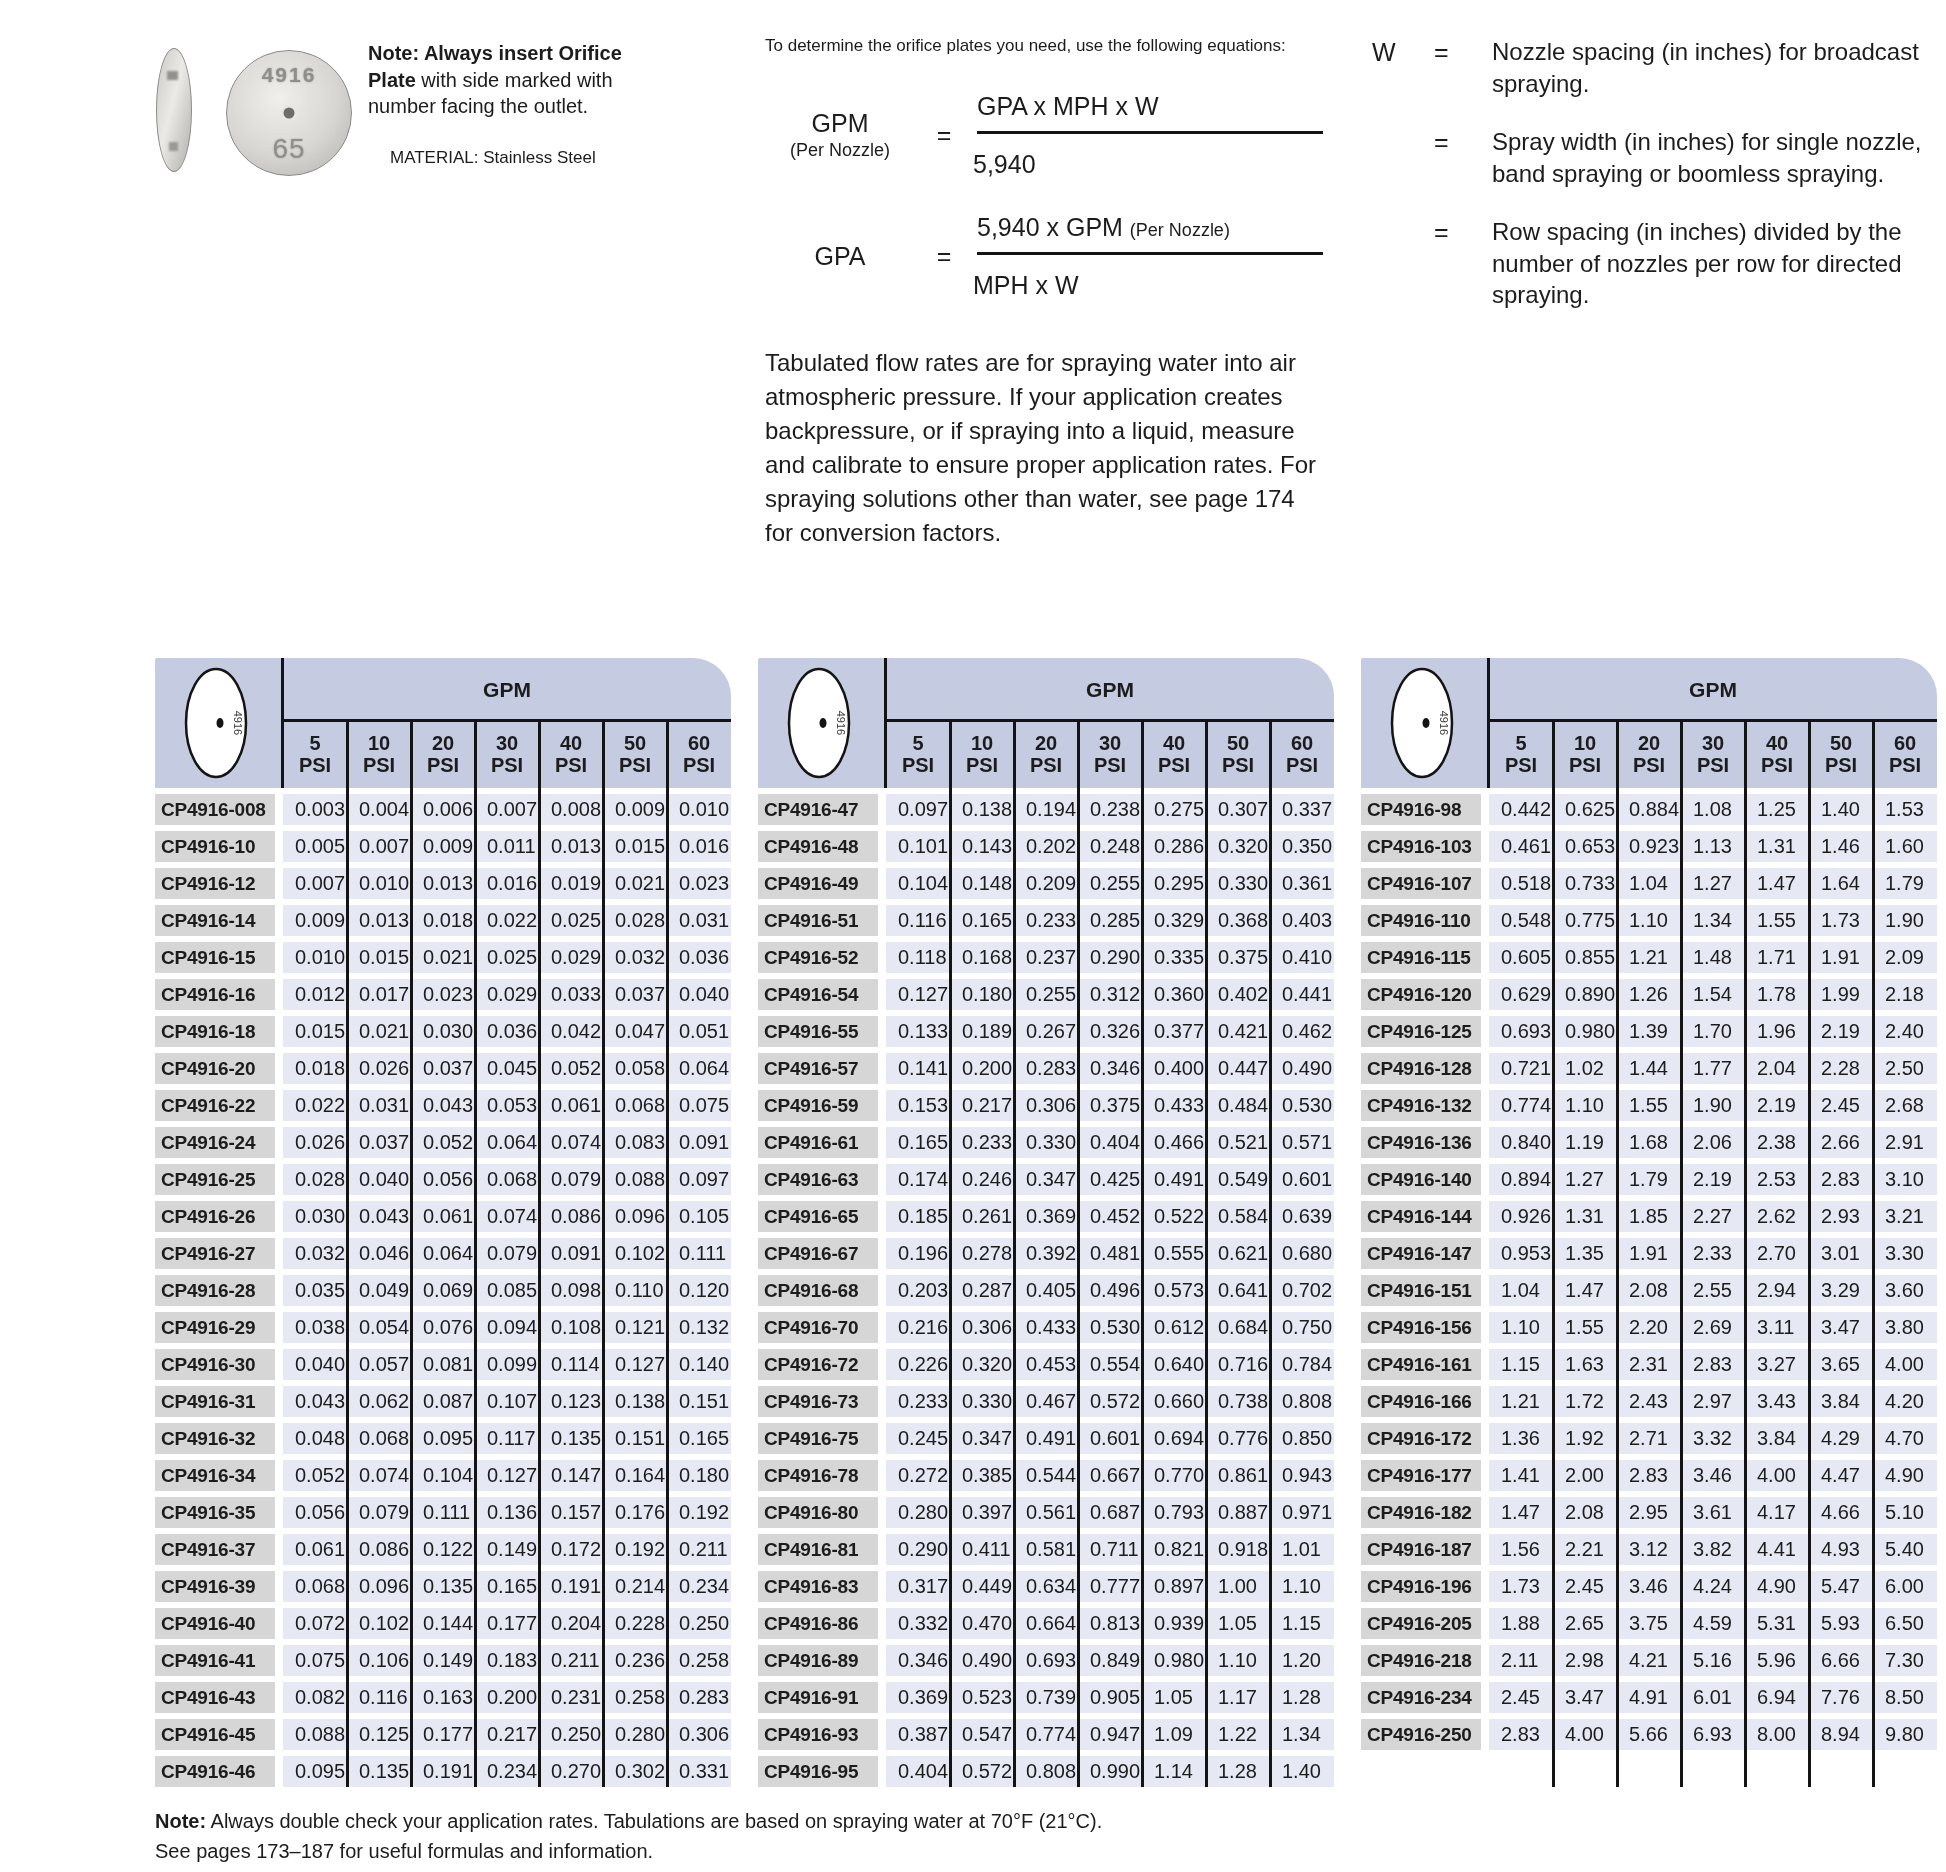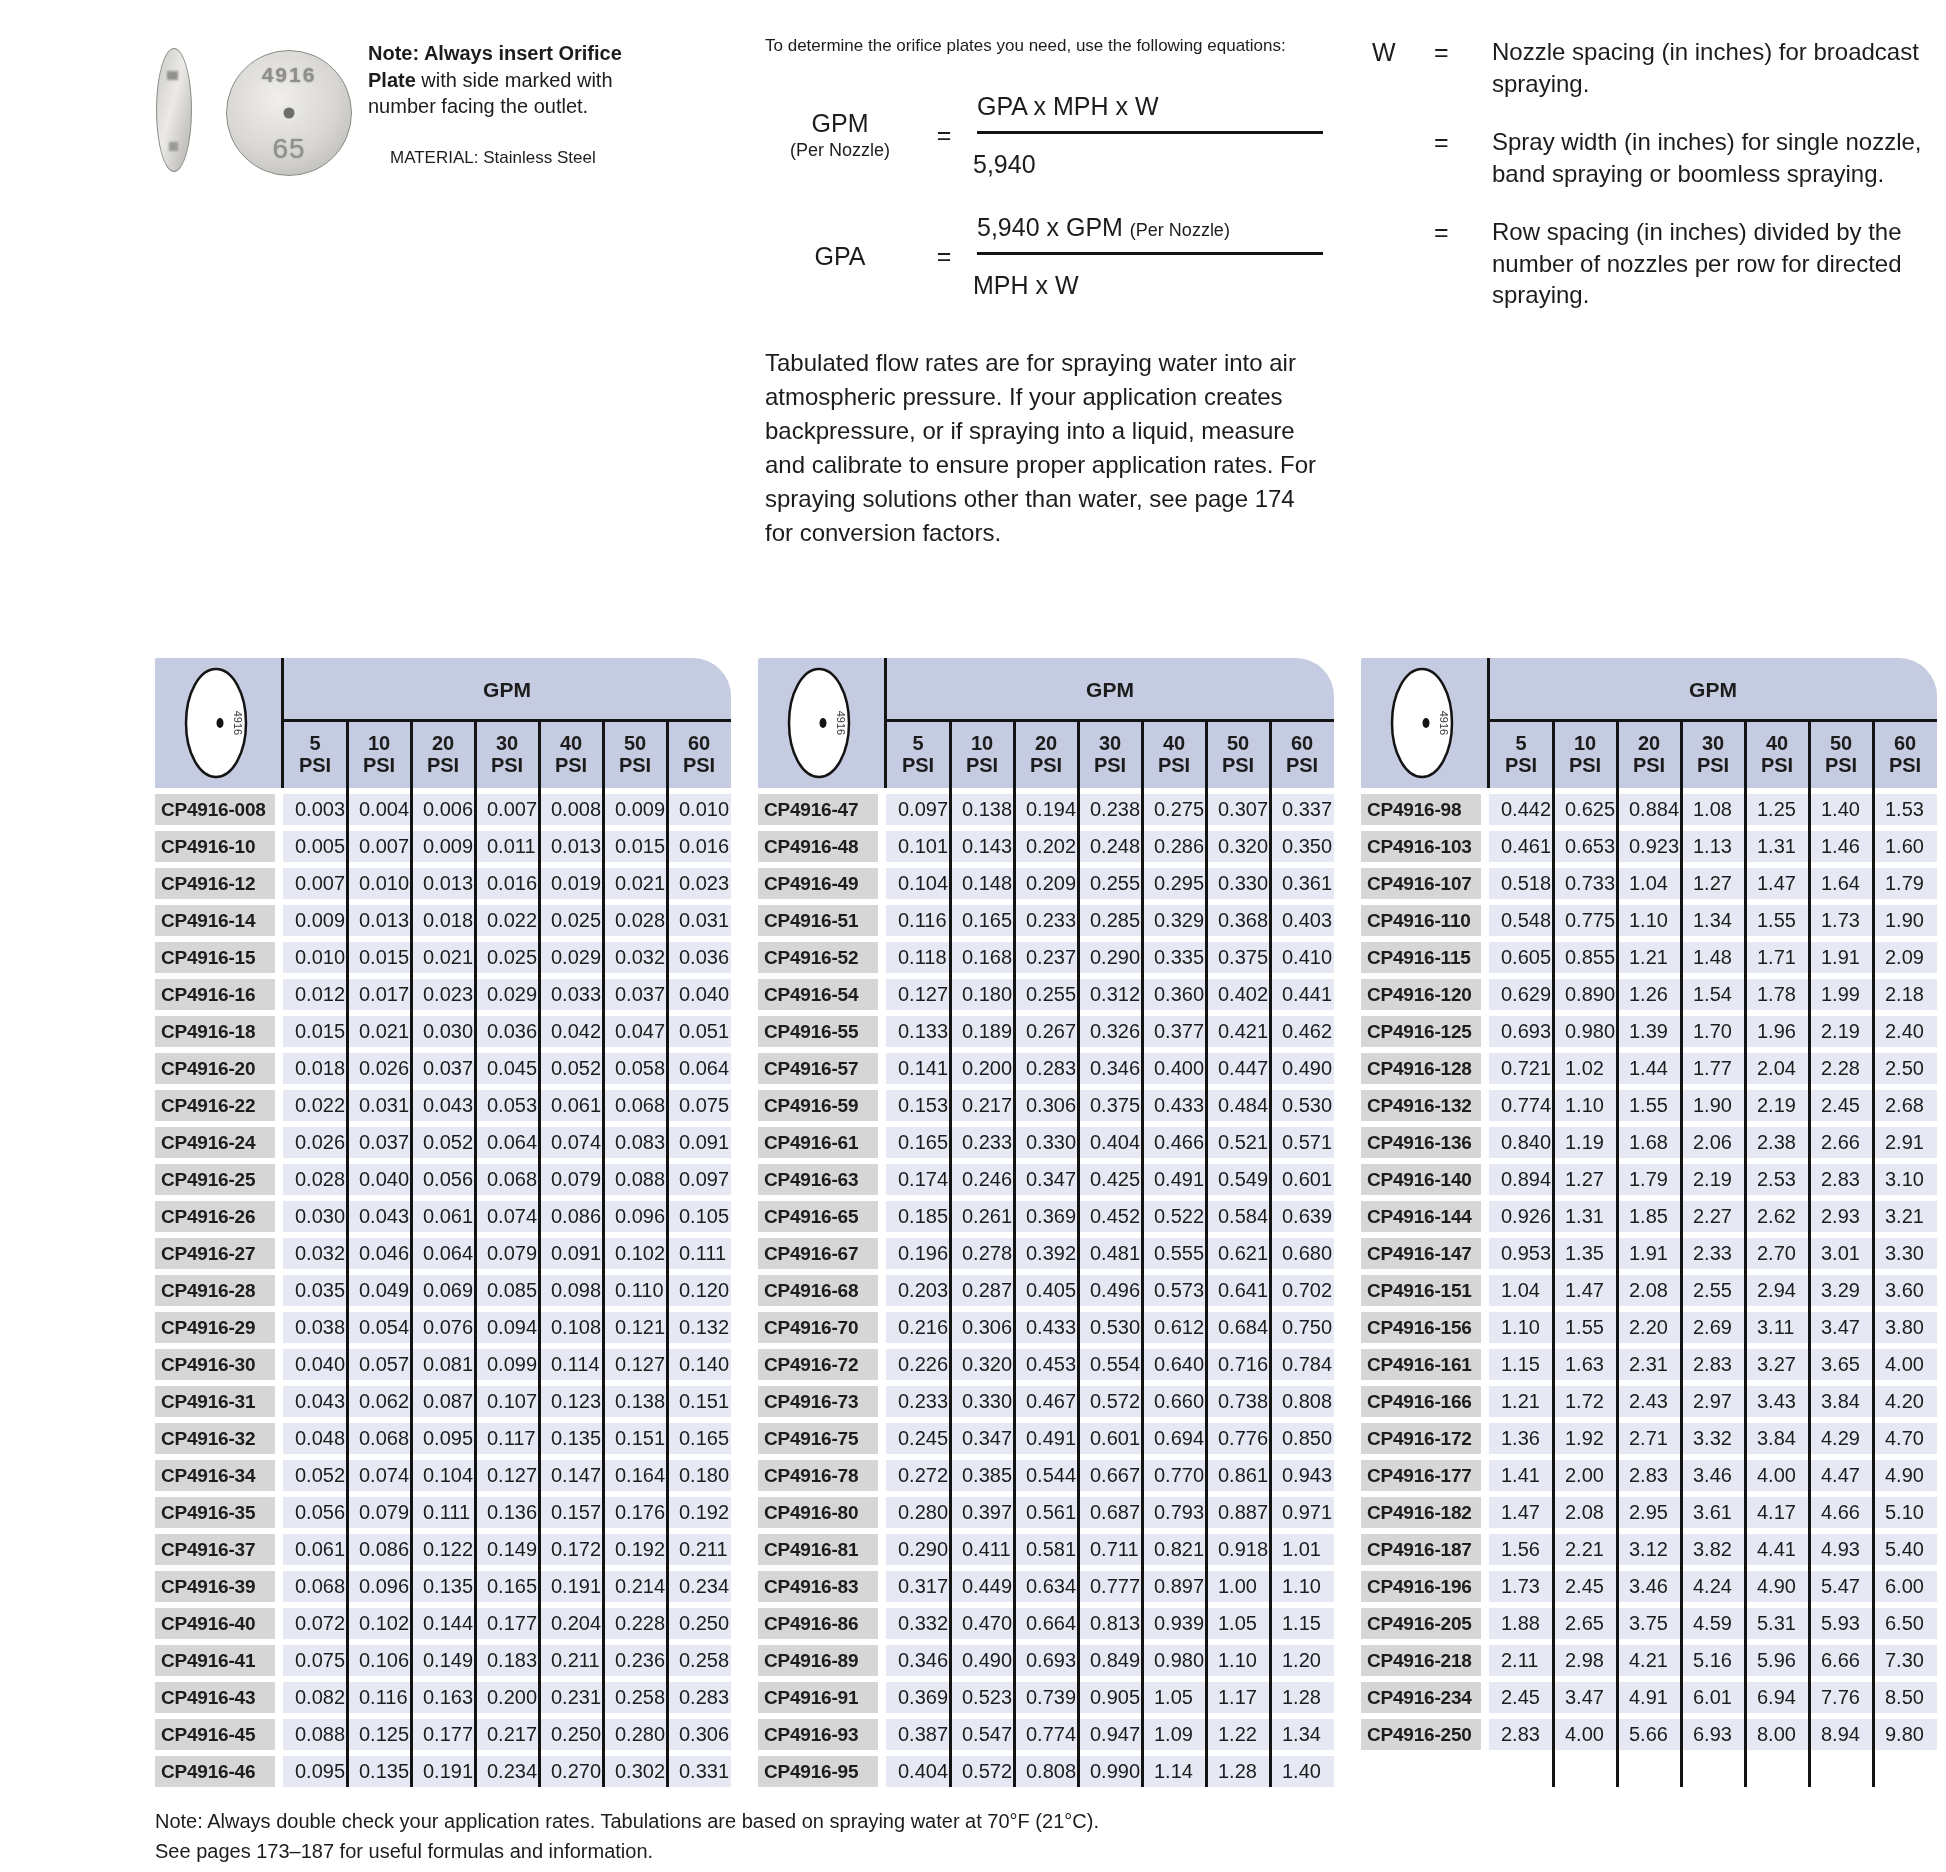--- a/index.html
+++ b/index.html
@@ -60,21 +60,21 @@
   .part-cell{width:120px;margin-right:8px;background:#d6d6d6;font-weight:bold;font-size:19px;
     display:flex;align-items:center;padding-left:6px;box-sizing:border-box;letter-spacing:-0.2px;}
   .val-cell{width:64px;background:#e6e9f4;font-size:20px;display:flex;align-items:center;
     padding-left:12px;box-sizing:border-box;}
   .icon-divider{position:absolute;left:126px;top:0;width:3px;height:130px;background:#141414;}
   .gpm-underline{position:absolute;left:128px;right:0;top:61px;height:3px;background:#141414;}
   .divider-v{position:absolute;top:61px;width:3px;height:1068px;background:#141414;}
 
   
   .footer-note{position:absolute;left:155px;top:1806px;width:1160px;font-size:20px;line-height:1.5;}
-  .footer-note b{font-weight:normal;}
+  .footer-note b{font-weight:bold;}
 </style>
 </head>
 <body>
 
 <div class="page">
 
   <div class="plate-side"></div>
   <div class="plate-front">
     <div class="mark-top">4916</div>
     <div class="hole"></div>

